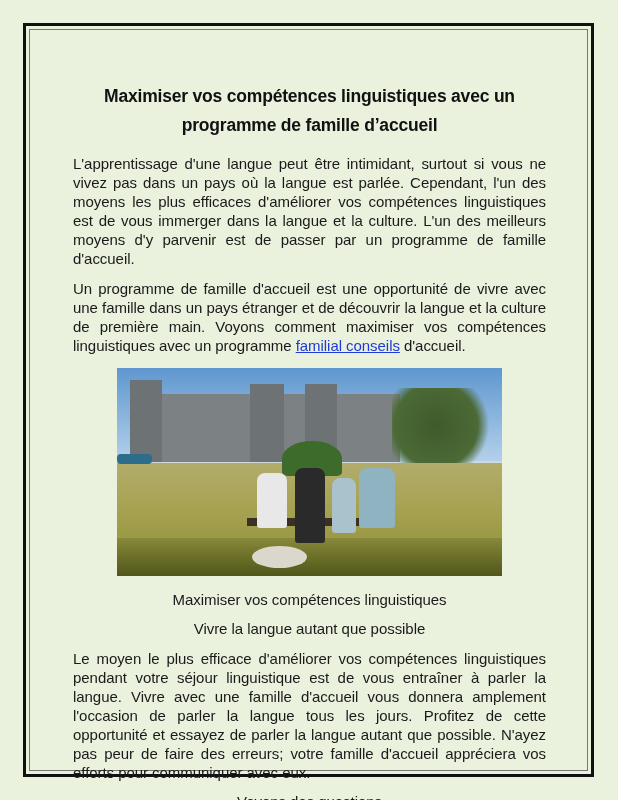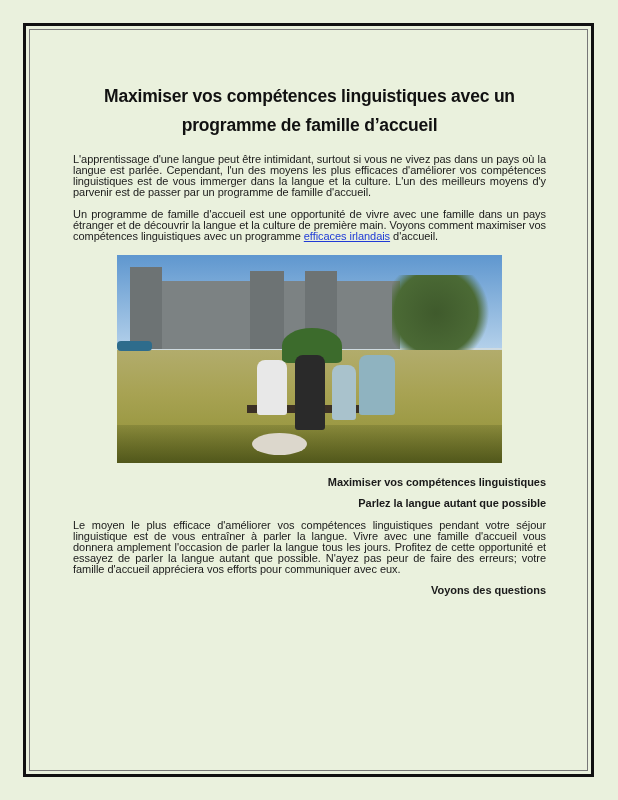--- a/index.html
+++ b/index.html
@@ -16,23 +16,23 @@
     border: 1px solid #777;
   }
   .content {
     position: absolute; left: 73px; top: 82px; width: 473px;
   }
   h1 {
     font-family: "Liberation Sans", sans-serif; font-weight: bold; font-size: 17.5px;
     line-height: 29px; text-align: center; margin: 0 0 14px 0; color: #111; letter-spacing: -0.2px;
   }
   p {
-    font-size: 11px; line-height: 11px; margin: 0 0 10.5px 0; text-align: justify; letter-spacing: -0.05px;
+    font-size: 15px; line-height: 19px; margin: 0 0 10.5px 0; text-align: justify; letter-spacing: -0.05px;
   }
-  p.heading { text-align: right; font-weight: bold; }
+  p.heading { text-align: center; }
   a { color: #1f3bd6; text-decoration: underline; }
   .photo {
     position: relative; margin: 13px 0 14px 44px; width: 385px; height: 208px; overflow: hidden;
     background: linear-gradient(180deg, #6fa3d6 0%, #a9c9e6 30%, #cfdbe2 45%, #b7b59a 58%, #a9a660 70%, #8a8a38 100%);
   }
   .photo .sky { position:absolute; left:0; top:0; width:100%; height:45%; background: linear-gradient(180deg,#5f97cf,#b3d0ea); }
   .photo .castle { position:absolute; left:13px; top:26px; width:270px; height:68px; background:#7c8283; }
   .photo .castle .tw { position:absolute; background:#6d7374; }
   .photo .trees { position:absolute; right:0; top:20px; width:110px; height:75px; background: radial-gradient(circle at 40% 50%, #3f5a2c 0%, #4b6a35 55%, transparent 70%); }
   .photo .bush { position:absolute; left:165px; top:73px; width:60px; height:35px; border-radius:50% 50% 10% 10%; background:#3c6b2c; }
@@ -47,21 +47,21 @@
 <body>
 
 <div class="frame-outer"></div>
 <div class="frame-inner"></div>
 
 <div class="content">
   <h1>Maximiser vos compétences linguistiques avec un programme de famille d’accueil</h1>
 
   <p>L'apprentissage d'une langue peut être intimidant, surtout si vous ne vivez pas dans un pays où la langue est parlée. Cependant, l'un des moyens les plus efficaces d'améliorer vos compétences linguistiques est de vous immerger dans la langue et la culture. L'un des meilleurs moyens d'y parvenir est de passer par un programme de famille d'accueil.</p>
 
-  <p><span>Un programme de famille d'accueil est une opportunité de vivre avec une famille dans un pays étranger et de découvrir la langue et la culture de première main. Voyons comment maximiser vos compétences linguistiques avec un programme </span><a>efficaces irlandais</a><span> d'accueil.</span></p>
+  <p><span>Un programme de famille d'accueil est une opportunité de vivre avec une famille dans un pays étranger et de découvrir la langue et la culture de première main. Voyons comment maximiser vos compétences linguistiques avec un programme </span><a>familial conseils</a><span> d'accueil.</span></p>
 
   <div class="photo" title="Family of four seated on a bench with a dog on a lawn in front of a grey stone castle">
     <div class="sky"></div>
     <div class="castle">
       <div class="tw" style="left:0;top:-14px;width:32px;height:82px;"></div>
       <div class="tw" style="left:120px;top:-10px;width:34px;height:78px;"></div>
       <div class="tw" style="left:175px;top:-10px;width:32px;height:78px;"></div>
     </div>
     <div class="trees"></div>
     <div class="grass"></div>
@@ -71,17 +71,17 @@
     <div class="bench"></div>
     <div class="person" style="left:140px;top:105px;width:30px;height:55px;background:#e8e8e8;"></div>
     <div class="person" style="left:178px;top:100px;width:30px;height:75px;background:#2a2a2a;"></div>
     <div class="person" style="left:215px;top:110px;width:24px;height:55px;background:#a9c2cc;"></div>
     <div class="person" style="left:242px;top:100px;width:36px;height:60px;background:#8fb3c0;"></div>
     <div class="dog"></div>
   </div>
 
   <p class="heading">Maximiser vos compétences linguistiques</p>
 
-  <p class="heading">Parlez la langue autant que possible</p>
+  <p class="heading">Vivre la langue autant que possible</p>
   <p>Le moyen le plus efficace d'améliorer vos compétences linguistiques pendant votre séjour linguistique est de vous entraîner à parler la langue. Vivre avec une famille d'accueil vous donnera amplement l'occasion de parler la langue tous les jours. Profitez de cette opportunité et essayez de parler la langue autant que possible. N'ayez pas peur de faire des erreurs; votre famille d'accueil appréciera vos efforts pour communiquer avec eux.</p>
 
   <p class="heading">Voyons des questions</p>
 </div>
 
 </body></html>

